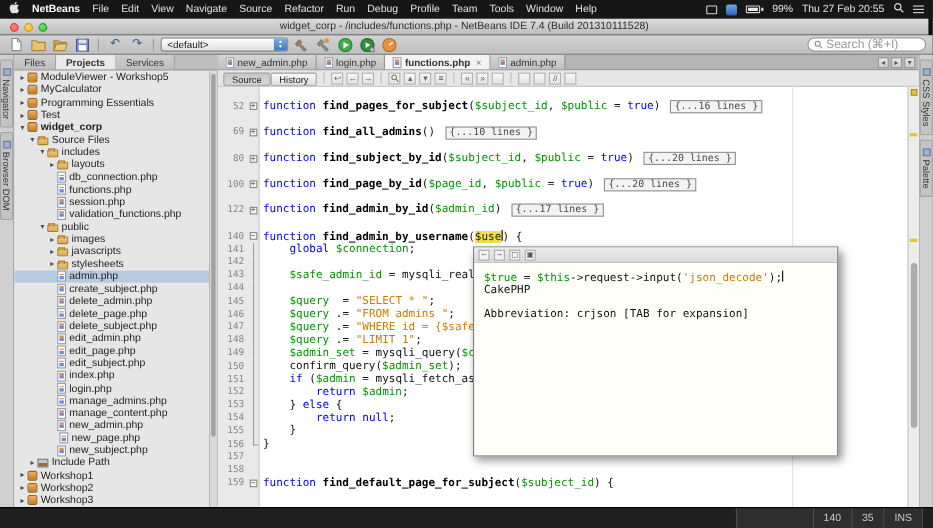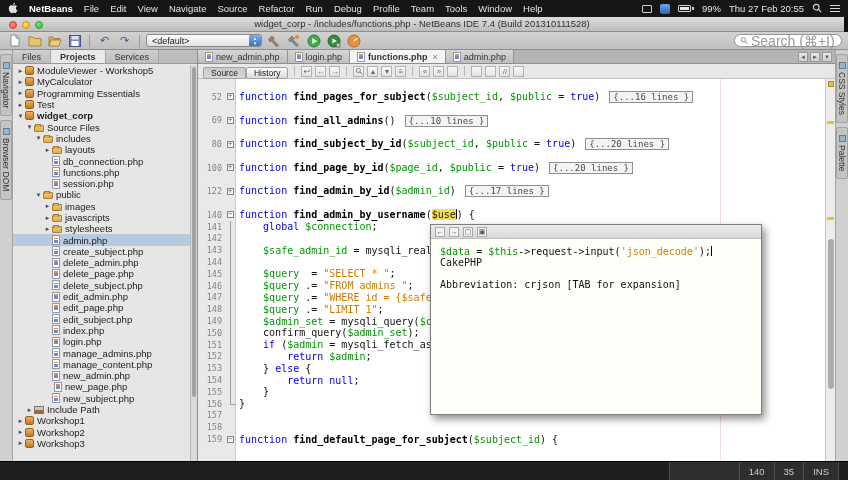--- a/index.html
+++ b/index.html
@@ -41,21 +41,21 @@
   .tbtn { width:17px; height:15px; display:flex; align-items:center; justify-content:center; }
   .tbtn .glyph { font-size:11px; color:#3a5a8c; line-height:11px; }
   .tsep { width:1px; height:12px; background:#9c9c9c; margin:0 3px; }
   .combo { display:flex; align-items:center; width:116px; height:13px; border:1px solid #8a8a8a;
            border-radius:3px; background:linear-gradient(#fefefe,#e0e0e0); font-size:9px; padding-left:5px; color:#222; }
   .combo-arrows { margin-left:auto; width:12px; height:11px; border-radius:0 2px 2px 0;
                   background:linear-gradient(#79aee8,#3c76c4); color:#fff; font-size:5px; line-height:5px;
                   display:flex; flex-direction:column; align-items:center; justify-content:center; }
   .search { margin-left:auto; display:flex; align-items:center; gap:3px; width:108px; height:13px;
             border:1px solid #969696; border-radius:8px; background:#fff; padding:0 5px; }
-  .search input { border:none; outline:none; background:transparent; width:100%; font-size:14px;
+  .search input { border:none; outline:none; background:transparent; width:100%; font-size:11px;
                   font-family:"Liberation Sans",sans-serif; color:#333; }
   .search input::placeholder { color:#9a9a9a; }
 
   
   #workspace { position:absolute; top:50px; bottom:19px; left:0; right:0; display:flex; background:#d6d6d6; }
   .rail { width:13px; background:#d0d0d0; display:flex; flex-direction:column; align-items:center; padding-top:4px; gap:4px; }
   .rail.left  { border-right:1px solid #a4a4a4; }
   .rail.right { border-left:1px solid #a4a4a4; }
   .rail-tab { writing-mode:vertical-rl; background:#c4c4c4; border:1px solid #a2a2a2; border-radius:2px;
               font-size:8.5px; color:#333; padding:7px 0; display:flex; align-items:center; gap:3px; }
@@ -359,20 +359,25 @@
           </div>
           <div class="trow" style="padding-left: 30px;">
             <span class="tarrow"></span>
             <span class="ic php"></span>
             <span class="tlabel">functions.php</span>
           </div>
           <div class="trow" style="padding-left: 30px;">
             <span class="tarrow"></span>
             <span class="ic php"></span>
             <span class="tlabel">session.php</span>
+          </div>
+          <div class="trow" style="padding-left: 30px;">
+            <span class="tarrow"></span>
+            <span class="ic php"></span>
+            <span class="tlabel">validation_functions.php</span>
           </div>
           <div class="trow" style="padding-left: 21px;">
             <span class="tarrow">▾</span>
             <span class="ic folder"></span>
             <span class="tlabel">public</span>
           </div>
           <div class="trow" style="padding-left: 30px;">
             <span class="tarrow">▸</span>
             <span class="ic folder"></span>
             <span class="tlabel">images</span>
@@ -764,21 +769,21 @@
   </div>
 
   <div id="popup">
     <div class="popup-header">
       <span class="ph-btn">←</span>
       <span class="ph-btn">→</span>
       <span class="ph-btn">▢</span>
       <span class="ph-btn">▣</span>
     </div>
     <div class="popup-body">
-      <div id="popup-code" class="popup-code"><span class="tk-v">$data</span><span class="tk-p"> = </span><span class="tk-v">$this</span><span class="tk-p">-&gt;request-&gt;input(</span><span class="tk-s">'json_decode'</span><span class="tk-p">);</span><span class="caret"></span></div>
+      <div id="popup-code" class="popup-code"><span class="tk-v">$true</span><span class="tk-p"> = </span><span class="tk-v">$this</span><span class="tk-p">-&gt;request-&gt;input(</span><span class="tk-s">'json_decode'</span><span class="tk-p">);</span><span class="caret"></span></div>
       <div class="popup-framework">CakePHP</div>
       <div class="popup-abbrev">Abbreviation:  crjson   [TAB for expansion]</div>
     </div>
   </div>
 
   <div id="statusbar">
     <div class="scell wide"></div>
     <div class="scell">140</div>
     <div class="scell">35</div>
     <div class="scell">INS</div>

